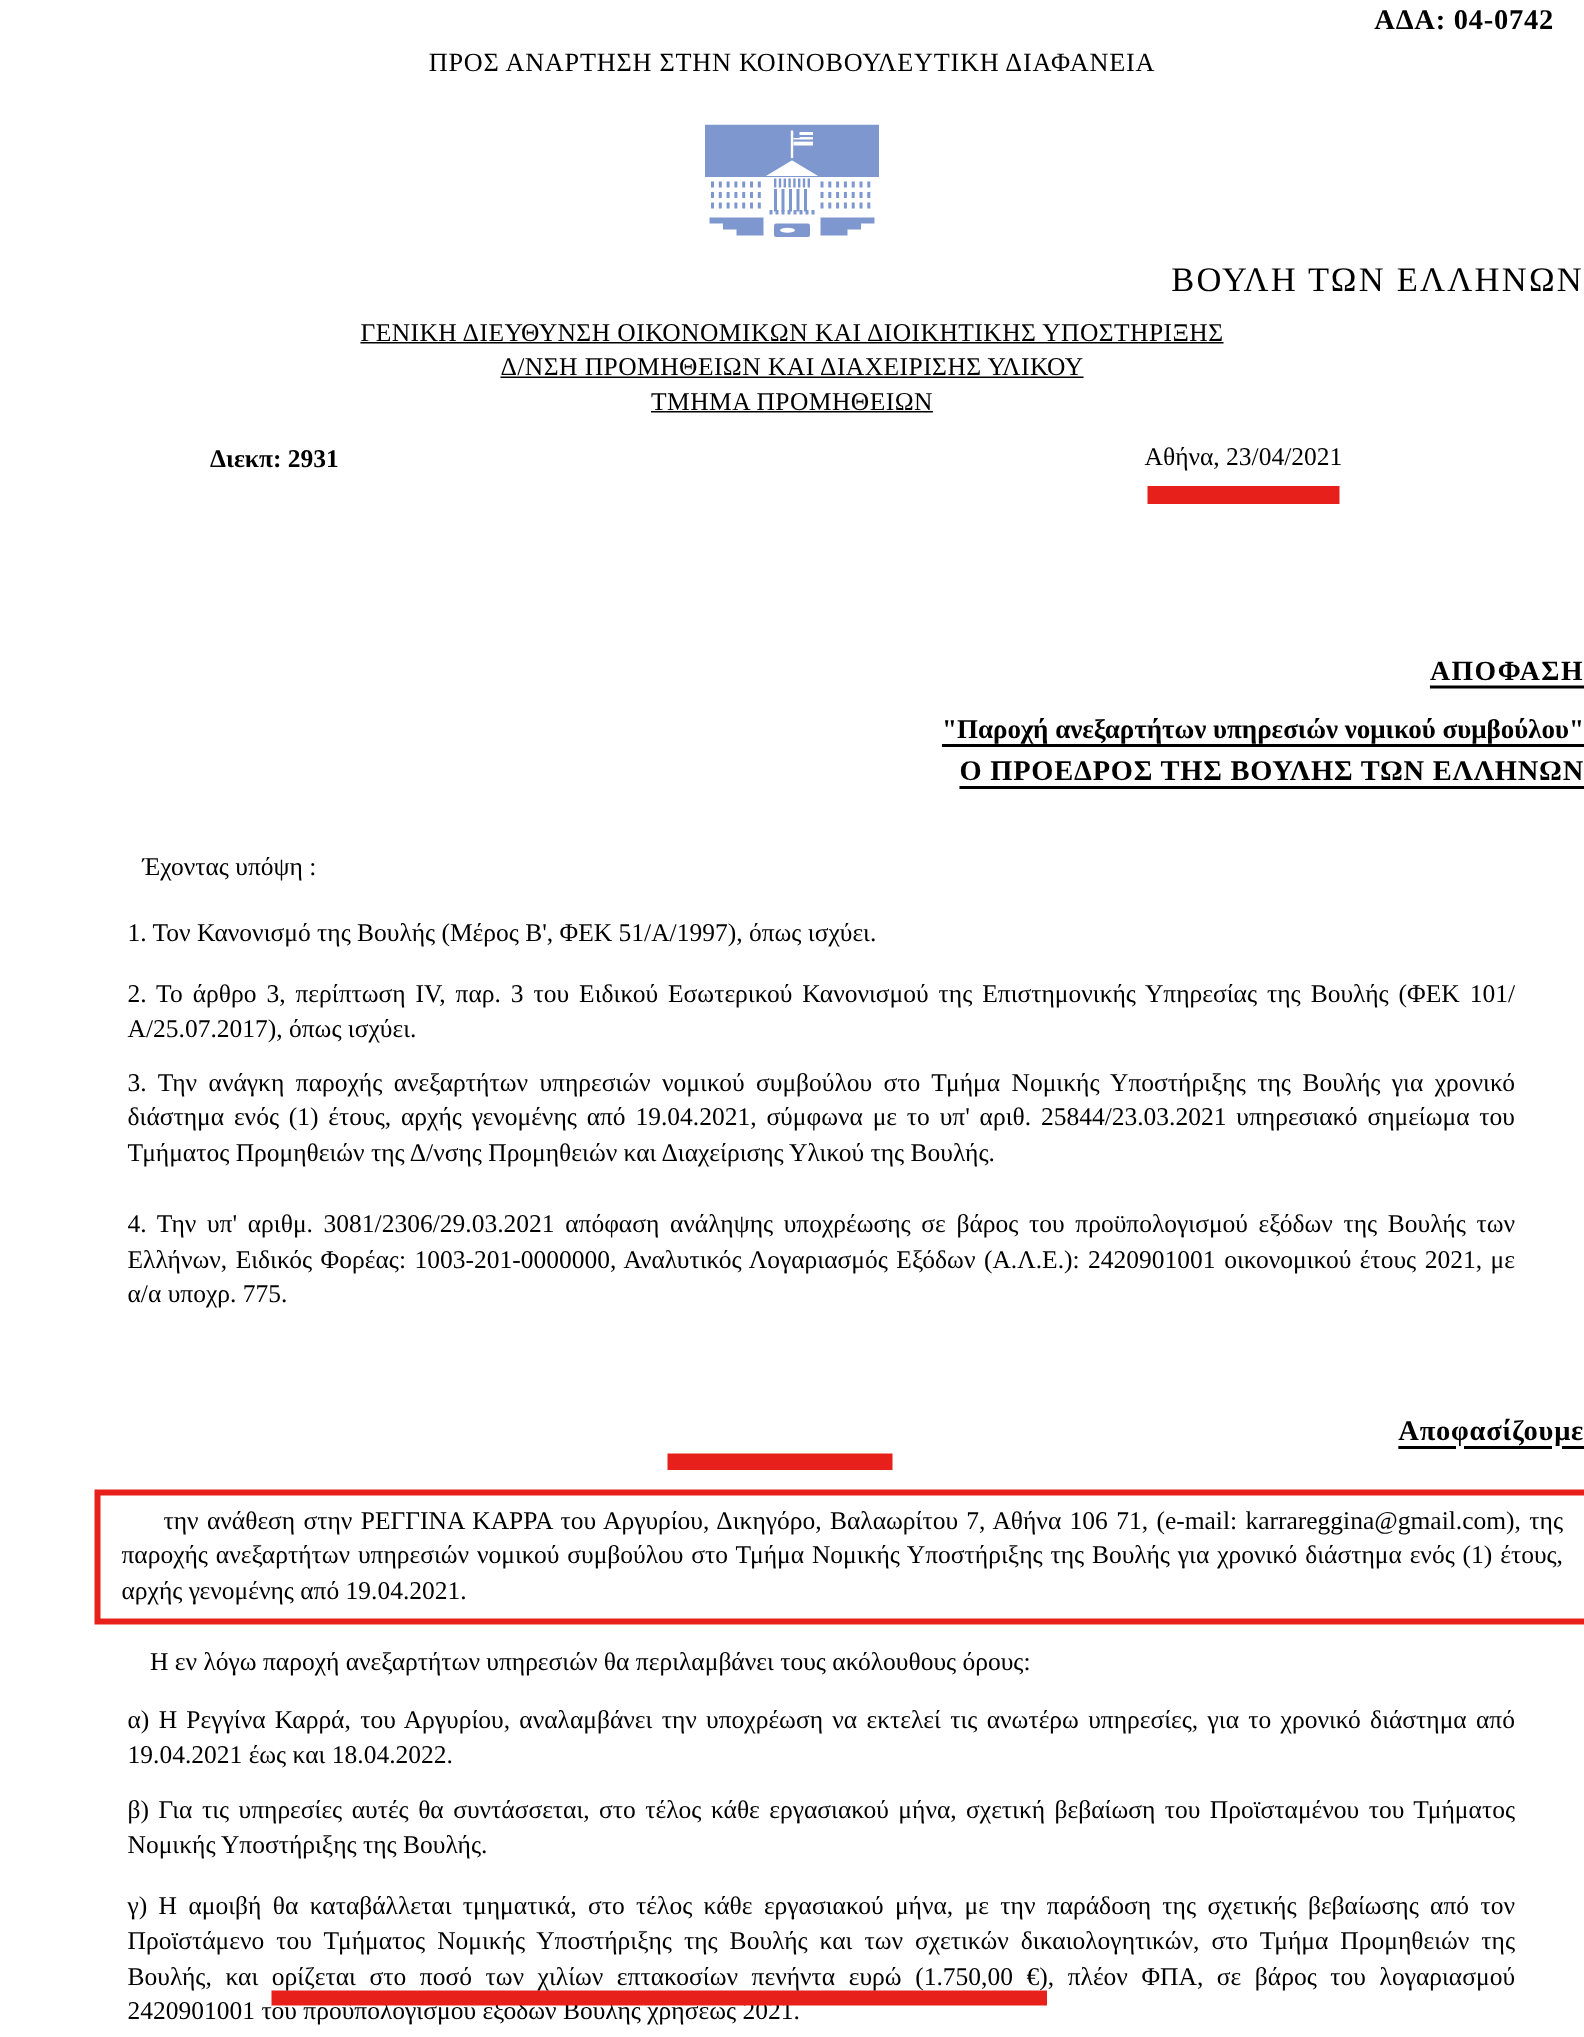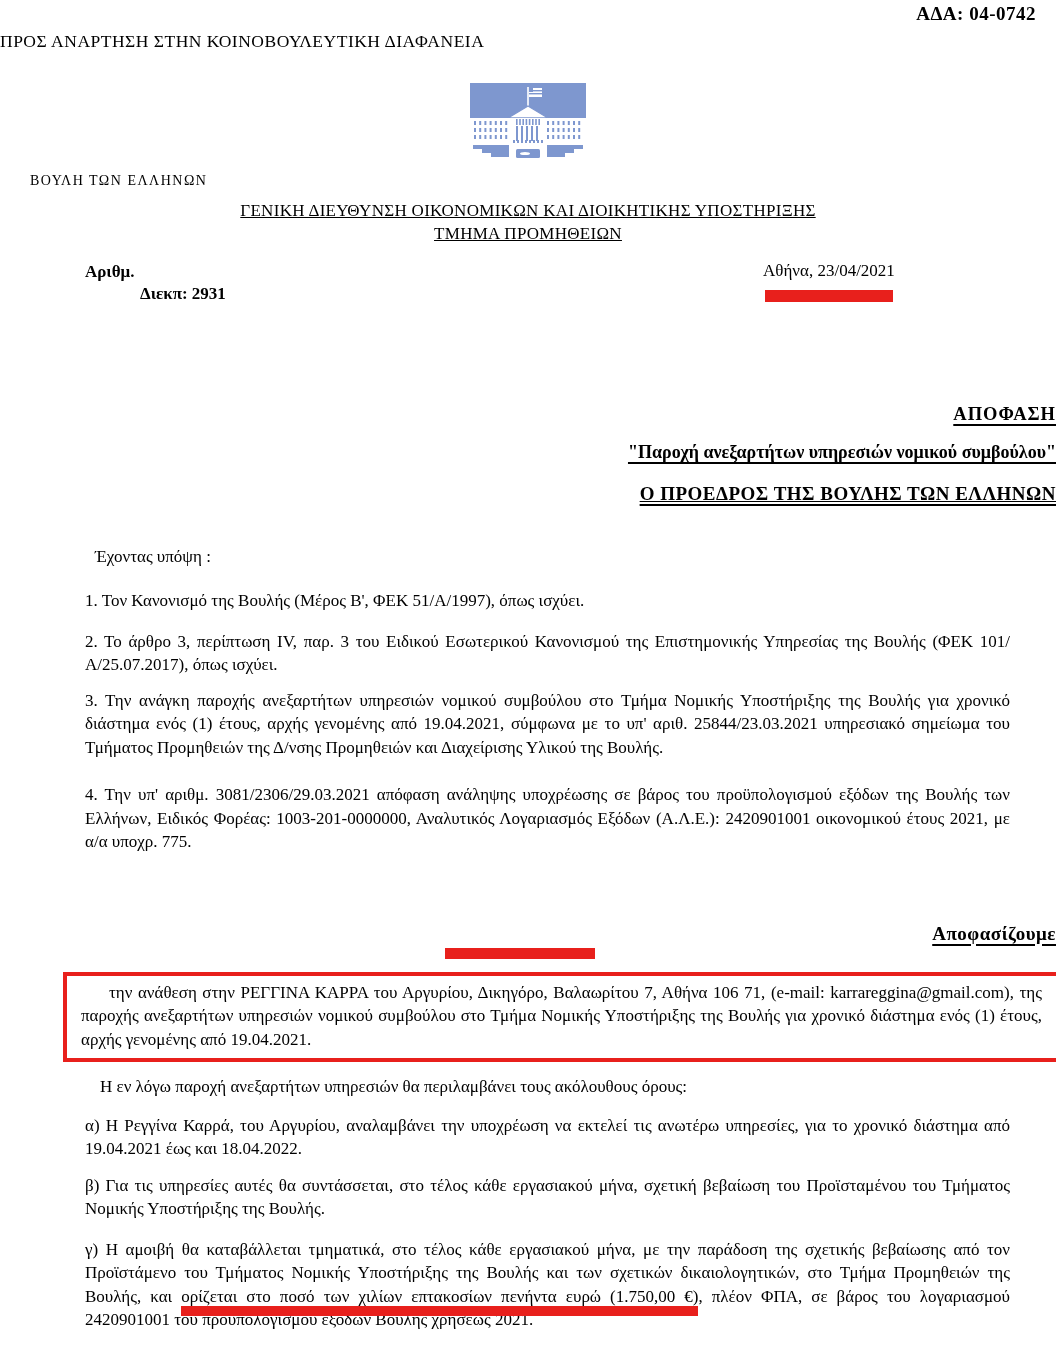--- a/index.html
+++ b/index.html
@@ -7,39 +7,39 @@
   html,body { margin:0; padding:0; }
   body {
     width:1056px; height:1358px; position:relative; overflow:hidden;
     background:#ffffff; color:#000;
     font-family:"Liberation Serif", serif;
   }
   .ada {
     position:absolute; top:3px; right:20px;
     font-size:19px; font-weight:bold; letter-spacing:.5px;
   }
-  .notice { margin-top:31px; text-align:left; font-size:17.5px; letter-spacing:.5px; }
+  .notice { margin-top:31px; text-align:center; font-size:17.5px; letter-spacing:.5px; }
   .logo-wrap { margin-top:31px; text-align:center; }
   .logo-wrap svg { display:inline-block; }
   .lb { fill:var(--logo-blue); }
   .lw { fill:#ffffff; }
   .lbs { stroke:var(--logo-blue); }
-  .org { margin-top:6px; text-align:left; font-size:14px; letter-spacing:1.5px;padding-left:30px; }
+  .org { margin-top:6px; text-align:right; font-size:23px; letter-spacing:1.5px;padding-left:30px; }
   .dept { margin-top:10px; text-align:center; font-size:17px; line-height:23px; letter-spacing:.3px;text-decoration:underline; }
   .ref-row { position:relative; margin-top:16px; height:70px; font-size:17px; }
   .ref-left { font-weight:bold; line-height:22px; }
   .ref-indent { margin-left:140px; }
   .ref-label { margin-left:85px; }
   .date-block { position:absolute; left:763px; top:0; }
   .date-bar { width:128px; height:12px; background:var(--red); margin-top:9px; margin-left:2px; }
   .center-head { text-align:right; font-weight:bold; }
   .u { text-decoration:underline; text-underline-offset:4px; text-decoration-thickness:1.5px; }
   .h-apofasi { margin-top:73px; font-size:18.5px; letter-spacing:1px; }
   .h-subject { margin-top:17px; font-size:18px; }
-  .h-authority { margin-top:20px; font-size:19px; letter-spacing:.5px;text-decoration:underline; }
+  .h-authority { margin-top:7px; font-size:19px; letter-spacing:.5px; }
   .having { margin:42px 0 0 95px; font-size:17px; }
   .para {
     margin:0 46px 0 85px; width:925px;
     font-size:17px; line-height:23.5px; text-align:justify;
   }
   .mt-item1 { margin-top:22px; }
   .mt-item2 { margin-top:17px; }
   .mt-item3 { margin-top:12px; }
   .mt-item4 { margin-top:24px; }
   .h-decide { margin-top:69px; font-size:19px; letter-spacing:.5px; }
@@ -99,26 +99,26 @@
 
     <rect class="lb" x="47" y="66" width="24" height="9" rx="1.5"></rect>
     <ellipse class="lw" cx="56" cy="70.5" rx="5" ry="1.6"></ellipse>
   </svg>
 </div>
 
 <div class="org">ΒΟΥΛΗ ΤΩΝ ΕΛΛΗΝΩΝ</div>
 
 <div class="dept">
   <div>ΓΕΝΙΚΗ ΔΙΕΥΘΥΝΣΗ ΟΙΚΟΝΟΜΙΚΩΝ ΚΑΙ ΔΙΟΙΚΗΤΙΚΗΣ ΥΠΟΣΤΗΡΙΞΗΣ</div>
+  <div>Δ/ΝΣΗ ΠΡΟΜΗΘΕΙΩΝ ΚΑΙ ΔΙΑΧΕΙΡΙΣΗΣ ΥΛΙΚΟΥ</div>
   <div>ΤΜΗΜΑ ΠΡΟΜΗΘΕΙΩΝ</div>
 </div>
 
 <div class="ref-row">
   <div class="ref-left">
-    <div class="ref-label">Αριθμ.</div>
     <div class="ref-indent">Διεκπ: 2931</div>
   </div>
   <div class="date-block">
     <div>Αθήνα, 23/04/2021</div>
     <div class="date-bar"></div>
   </div>
 </div>
 
 <div class="center-head h-apofasi"><span class="u">ΑΠΟΦΑΣΗ</span></div>
 <div class="center-head h-subject"><span class="u">"Παροχή ανεξαρτήτων υπηρεσιών νομικού συμβούλου"</span></div>

